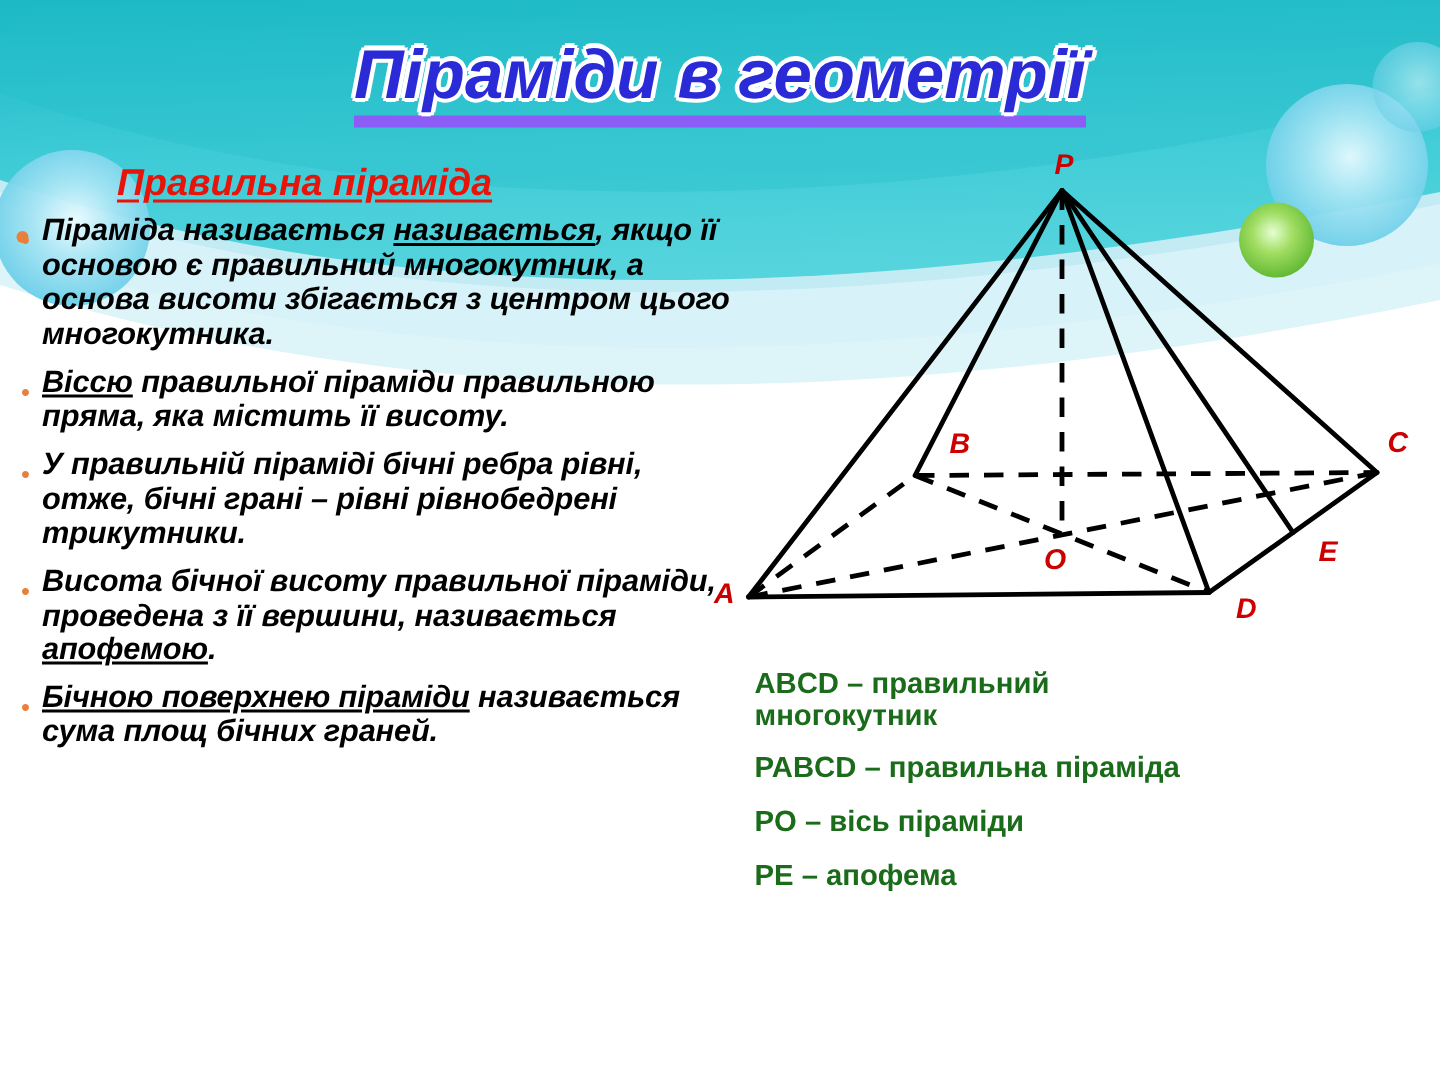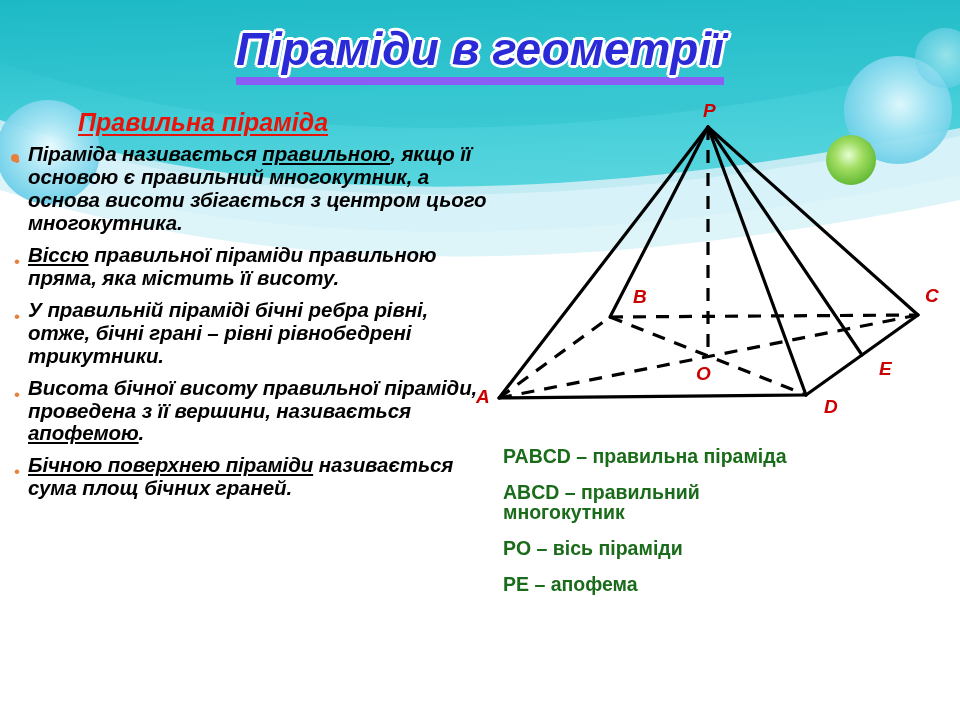--- a/index.html
+++ b/index.html
@@ -153,44 +153,44 @@
 
   <div id="title">
     <span class="tunder">Піраміди в геометрії</span>
   </div>
 
   <div id="subtitle">Правильна піраміда</div>
 
   <div id="bullets">
       <div class="bullet-row">
         <div class="bullet-dot">•</div>
-        <div class="bullet-text"><span>Піраміда називається </span><span class="u">правильною</span><span>, якщо її основою є правильний многокутник, а основа висоти збігається з центром цього многокутника.</span></div>
+        <div class="bullet-text"><span>Піраміда називається </span><span class="u">називається</span><span>, якщо її основою є правильний многокутник, а основа висоти збігається з центром цього многокутника.</span></div>
       </div>
       <div class="bullet-row">
         <div class="bullet-dot">•</div>
         <div class="bullet-text"><span class="u">Віссю</span><span> правильної піраміди правильною пряма, яка містить її висоту.</span></div>
       </div>
       <div class="bullet-row">
         <div class="bullet-dot">•</div>
         <div class="bullet-text"><span>У правильній піраміді бічні ребра рівні, отже, бічні грані – рівні рівнобедрені трикутники.</span></div>
       </div>
       <div class="bullet-row">
         <div class="bullet-dot">•</div>
         <div class="bullet-text"><span>Висота бічної висоту правильної піраміди, проведена з її вершини, називається </span><span class="u">апофемою</span><span>.</span></div>
       </div>
       <div class="bullet-row">
         <div class="bullet-dot">•</div>
         <div class="bullet-text"><span class="u">Бічною поверхнею піраміди</span><span> називається сума площ бічних граней.</span></div>
       </div>
     </div>
 
   <div id="notes">
-      <div class="note">PABCD – правильна піраміда</div>
       <div class="note">ABCD – правильний
 многокутник</div>
+      <div class="note">PABCD – правильна піраміда</div>
       <div class="note">PO – вісь піраміди</div>
       <div class="note">PE – апофема</div>
     </div>
 
   <svg id="figure" viewBox="0 0 960 720" width="960" height="720">
     <g id="fig-solid" stroke="#000000" stroke-width="3.2" fill="none" stroke-linecap="round">
         <line x1="708" y1="127" x2="499" y2="398"></line>
         <line x1="708" y1="127" x2="610" y2="317"></line>
         <line x1="708" y1="127" x2="918" y2="315"></line>
         <line x1="708" y1="127" x2="806" y2="395"></line>

